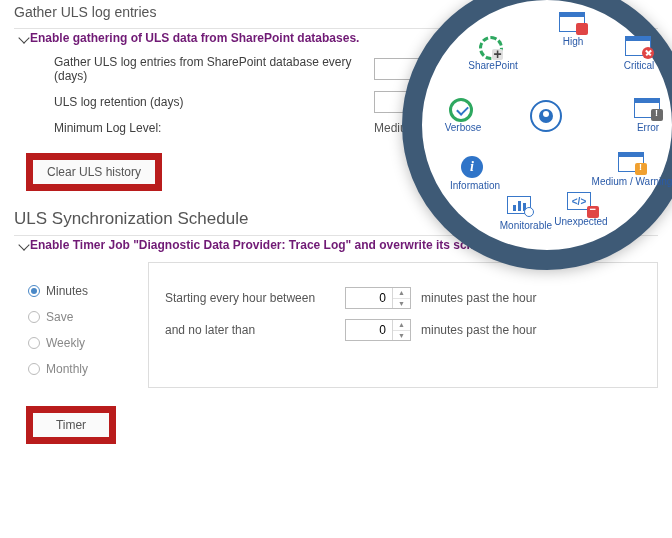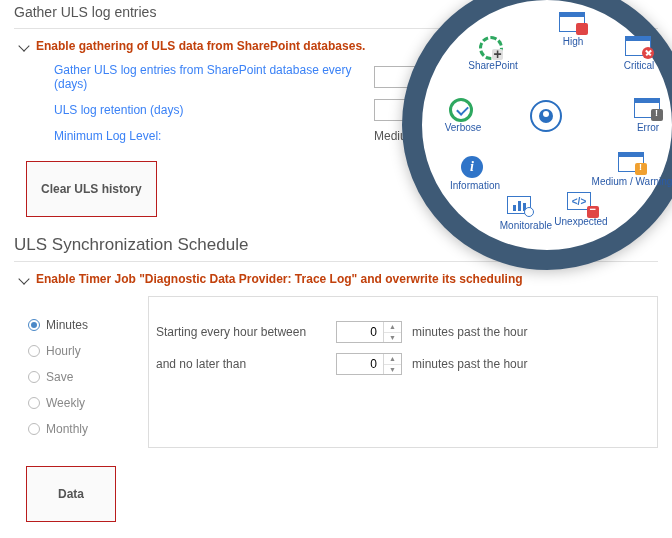--- a/index.html
+++ b/index.html
@@ -10,38 +10,38 @@
     background: #fff;
     width: 672px;
     height: 538px;
     position: relative;
     overflow: hidden;
   }
   .content { padding: 4px 14px; }
   h2 { font-size: 14px; font-weight: 400; color: #555; margin-bottom: 8px; }
   h3 { font-size: 17px; font-weight: 400; color: #555; margin: 12px 0 6px; }
   .hr { border-top: 1px solid #e2e2e2; margin-top: 3px; }
-  .toggle-row { display: flex; align-items: flex-start; gap: 6px; margin: 10px 0 10px 6px; font-weight: 700; color: #c2410c; }
+  .toggle-row { display: flex; align-items: flex-start; margin: 2px 0 10px 6px; font-weight: 700; color: #701a75; }
   .chev { width: 10px; height: 10px; position: relative; top: 3px; }
   .chev::before { content: ""; display: block; width: 7px; height: 7px; border-left: 1.5px solid #444; border-bottom: 1.5px solid #444; transform: rotate(-45deg); }
   .field-row { display: flex; align-items: center; margin: 8px 0 8px 40px; }
-  .field-row label { width: 320px; color: #3b82f6; }
+  .field-row label { width: 320px; color: #404040; }
   .tinput { border: 1px solid #b5b5b5; height: 22px; width: 90px; padding: 0 6px; font-size: 12px; text-align: right; }
   .med { color: #555; }
-  .btn { border: 1px solid #b91c1c; background: #fafafa; padding: 20px 14px; font-size: 12px; color: #555; cursor: pointer; font-weight: bold; }
+  .btn { border: 7px solid #b91c1c; background: #fafafa; padding: 5px 14px; font-size: 12px; color: #555; cursor: pointer; }
   .btn-clear { margin: 10px 0 6px 12px; }
   .btn-save { margin: 18px 0 0 12px; width: 90px; text-align: center; }
   .schedule-wrap { display: flex; margin: 6px 0 0 14px; }
   .radios { width: 120px; padding-top: 10px; }
   .radio-row { display: flex; align-items: center; gap: 6px; margin: 12px 0; color: #888; }
   .radio-row.active { color: #555; }
   .rd { width: 12px; height: 12px; border: 1.5px solid #bbb; border-radius: 50%; display: inline-block; position: relative; }
   .radio-row.active .rd { border-color: #4a88c7; }
   .radio-row.active .rd::after { content: ""; position: absolute; width: 6px; height: 6px; background: #4a88c7; border-radius: 50%; top: 1.5px; left: 1.5px; }
-  .panel { border: 1px solid #ddd; padding: 14px 7px; flex: 1; }
+  .panel { border: 1px solid #ddd; padding: 14px 16px; flex: 1; }
   .prow { display: flex; align-items: center; gap: 10px; margin: 10px 0; color: #555; }
   .prow .lbl { width: 170px; }
   .numstep { display: flex; align-items: stretch; border: 1px solid #bcbcbc; height: 22px; width: 66px; }
   .numstep input { border: none; width: 46px; text-align: right; padding: 0 6px; font-size: 12px; }
   .numstep .steps { width: 18px; border-left: 1px solid #d6d6d6; display: flex; flex-direction: column; }
   .numstep .steps span { flex: 1; display: flex; align-items: center; justify-content: center; font-size: 7px; color: #888; line-height: 1; cursor: pointer; }
   .numstep .steps span:first-child { border-bottom: 1px solid #e3e3e3; }
 
   
   .bubble {
@@ -117,24 +117,20 @@
   </div>
 
   <div class="schedule-wrap">
     <div class="radios">
       <div class="radio-row active">
           <span class="rd"></span>
           <span>Minutes</span>
         </div>
       <div class="radio-row">
           <span class="rd"></span>
-          <span>Hourly</span>
-        </div>
-      <div class="radio-row">
-          <span class="rd"></span>
           <span>Save</span>
         </div>
       <div class="radio-row">
           <span class="rd"></span>
           <span>Weekly</span>
         </div>
       <div class="radio-row">
           <span class="rd"></span>
           <span>Monthly</span>
         </div>
@@ -158,21 +154,21 @@
           <div class="steps">
               <span>▲</span>
               <span>▼</span>
             </div>
         </div>
         <span>minutes past the hour</span>
       </div>
     </div>
   </div>
 
-  <button class="btn btn-save">Data</button>
+  <button class="btn btn-save">Timer</button>
 </div>
 
 <div class="bubble">
   <div class="bubble-inner">
     <div class="bitem" style="top:12px; left:120px;">
       <div class="ic">
           <div class="card">
             <div class="badge red"></div>
           </div>
         </div>

